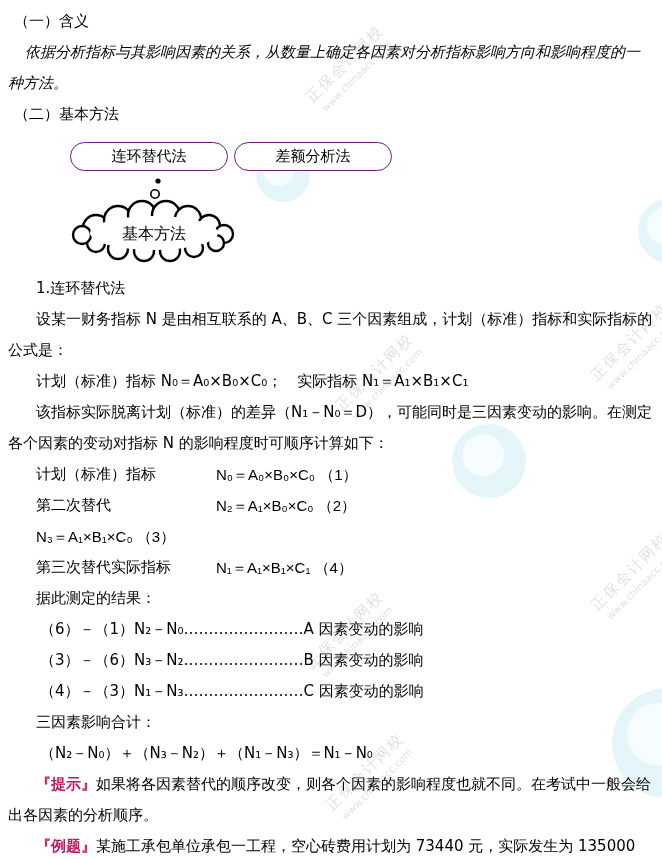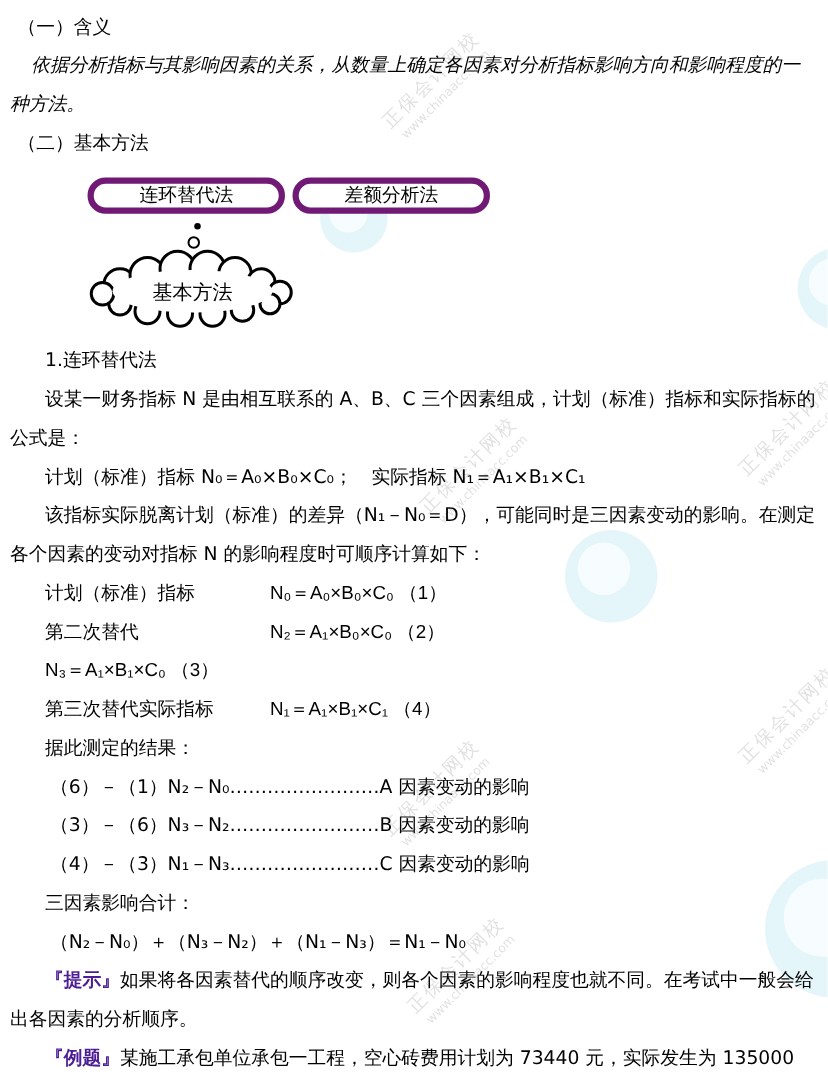--- a/index.html
+++ b/index.html
@@ -21,32 +21,32 @@
   .content{position:relative;z-index:1;padding:6px 8px 0 8px;}
   p,h3{margin:0;font-weight:normal;font-size:15px;}
   .heading{padding-left:6px;}
   .p-indent{text-indent:17px;font-style:italic;}
   .p-indent2{text-indent:28px;}
   .pl28{padding-left:28px;}
   .pl32{padding-left:32px;}
   .mono{font-family:Liberation Sans, sans-serif;}
   
   .buttons-row{display:flex;gap:6px;margin:12px 0 0 62px;}
-  .pill{width:158px;height:29px;border:5px solid #701a75;border-radius:15px;
+  .pill{width:158px;height:29px;border:1px solid #701a75;border-radius:15px;
         background:#fff;display:flex;align-items:center;justify-content:center;
         line-height:normal;box-sizing:border-box;}
   
   .thought{position:relative;height:102px;}
   .thought svg{position:absolute;left:46px;top:4px;}
   .thought text{font-family:"DejaVu Sans",sans-serif;font-size:16px;fill:#000;}
   
   .frow{display:flex;padding-left:28px;}
   .frow .flabel{width:180px;flex:none;}
   
-  .tag{color:#4c1d95;font-weight:bold;}
+  .tag{color:#be185d;font-weight:bold;}
 </style>
 </head>
 <body>
 
 <div class="layer-wm">
   <div class="wm" style="left:300px;top:52px;">
     <span class="brand">正保会计网校</span>
     <span class="url">www.chinaacc.com</span>
   </div>
   <div class="wm" style="left:330px;top:360px;">

